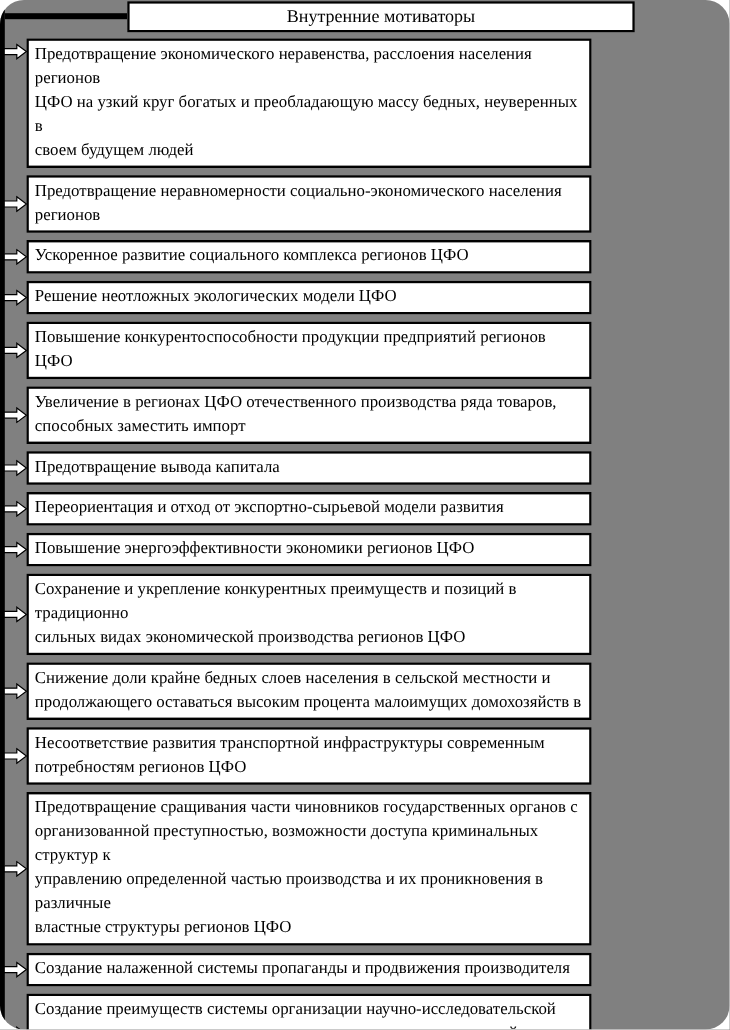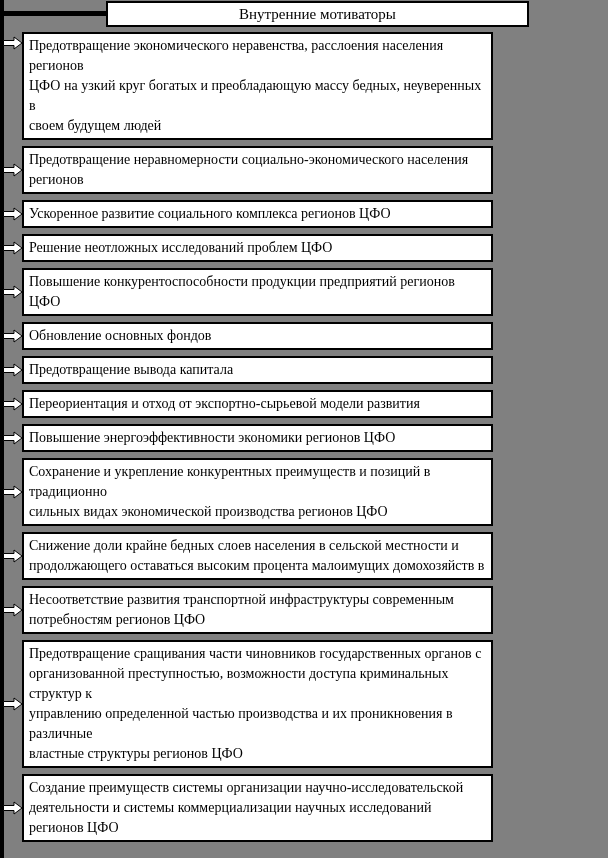--- a/index.html
+++ b/index.html
@@ -4,20 +4,21 @@
 <style>
   html, body { margin: 0; padding: 0; }
   .canvas {
     position: relative;
     width: 608px;
     height: 858px;
     background: var(--bg, #808080);
     overflow: hidden;
     font-family: "Liberation Serif", "DejaVu Serif", serif;
     color: #000;
+    border-radius: 20px;
   }
   .vbar {
     position: absolute;
     left: 0; top: 0; bottom: 0;
     width: 4px;
     background: var(--line, #000);
   }
   .connector {
     position: absolute;
     left: 4px; top: 11px;
@@ -108,37 +109,38 @@
       </svg>
     </span>
     <div class="box">Ускоренное развитие социального комплекса регионов ЦФО</div>
   </div>
       <div class="row">
     <span class="arrow">
       <svg width="20" height="14" viewBox="0 0 20 14" aria-hidden="true">
         <polygon points="0.5,4.5 11,4.5 11,1 19,7 11,13 11,9.5 0.5,9.5"></polygon>
       </svg>
     </span>
-    <div class="box">Решение неотложных исследований проблем ЦФО</div>
+    <div class="box">Решение неотложных экологических модели ЦФО</div>
   </div>
       <div class="row">
     <span class="arrow">
       <svg width="20" height="14" viewBox="0 0 20 14" aria-hidden="true">
         <polygon points="0.5,4.5 11,4.5 11,1 19,7 11,13 11,9.5 0.5,9.5"></polygon>
       </svg>
     </span>
     <div class="box">Повышение конкурентоспособности продукции предприятий регионов ЦФО</div>
   </div>
       <div class="row">
     <span class="arrow">
       <svg width="20" height="14" viewBox="0 0 20 14" aria-hidden="true">
         <polygon points="0.5,4.5 11,4.5 11,1 19,7 11,13 11,9.5 0.5,9.5"></polygon>
       </svg>
     </span>
-    <div class="box">Обновление основных фондов</div>
+    <div class="box">Увеличение в регионах ЦФО отечественного производства ряда товаров,
+способных заместить импорт</div>
   </div>
       <div class="row">
     <span class="arrow">
       <svg width="20" height="14" viewBox="0 0 20 14" aria-hidden="true">
         <polygon points="0.5,4.5 11,4.5 11,1 19,7 11,13 11,9.5 0.5,9.5"></polygon>
       </svg>
     </span>
     <div class="box">Предотвращение вывода капитала</div>
   </div>
       <div class="row">
@@ -194,17 +196,25 @@
 организованной преступностью, возможности доступа криминальных структур к
 управлению определенной частью производства и их проникновения в различные
 властные структуры регионов ЦФО</div>
   </div>
       <div class="row">
     <span class="arrow">
       <svg width="20" height="14" viewBox="0 0 20 14" aria-hidden="true">
         <polygon points="0.5,4.5 11,4.5 11,1 19,7 11,13 11,9.5 0.5,9.5"></polygon>
       </svg>
     </span>
+    <div class="box">Создание налаженной системы пропаганды и продвижения производителя</div>
+  </div>
+      <div class="row">
+    <span class="arrow">
+      <svg width="20" height="14" viewBox="0 0 20 14" aria-hidden="true">
+        <polygon points="0.5,4.5 11,4.5 11,1 19,7 11,13 11,9.5 0.5,9.5"></polygon>
+      </svg>
+    </span>
     <div class="box">Создание преимуществ системы организации научно-исследовательской
 деятельности и системы коммерциализации научных исследований регионов ЦФО</div>
   </div>
     </div>
 </div>
 
 </body></html>

